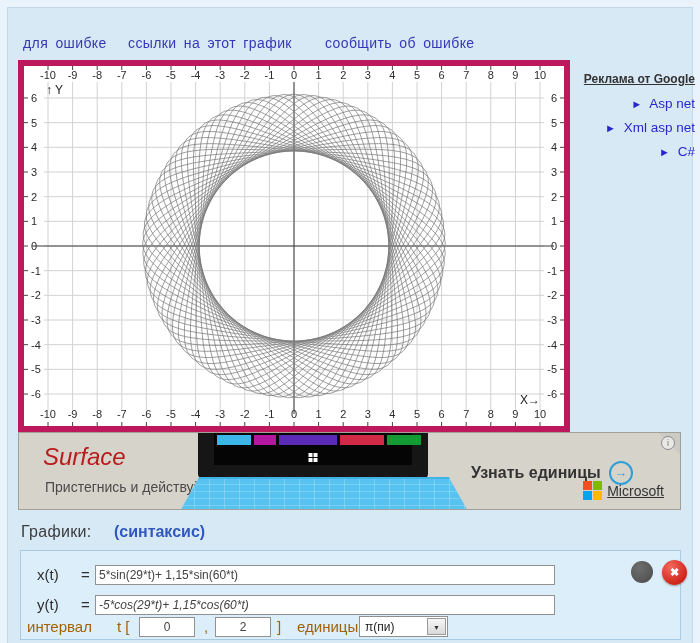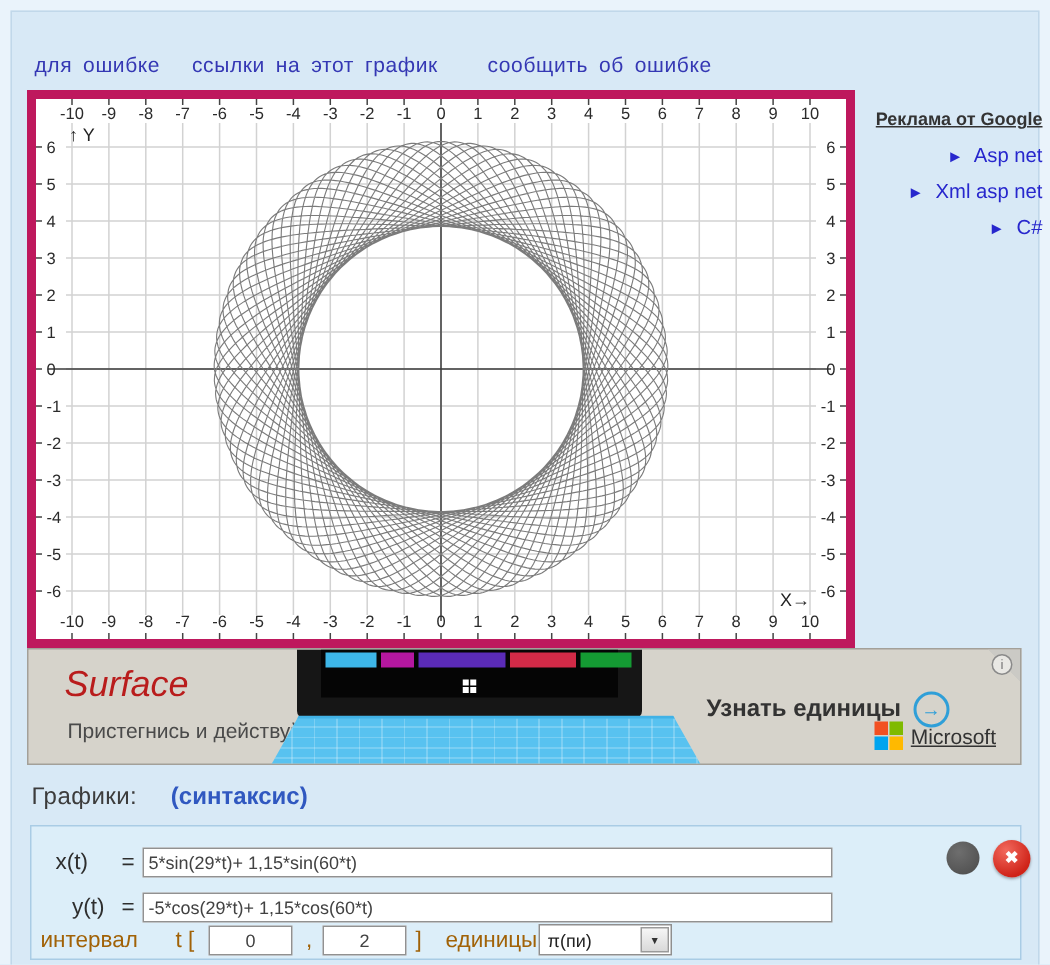--- a/index.html
+++ b/index.html
@@ -339,23 +339,23 @@
 <div class="graphs-row">
   <span class="graphs-title">Графики:</span>
   <a class="syntax-link">(синтаксис)</a>
 </div>
 
 <div class="form-box">
   <span class="flabel" style="left:16px;top:15px;">x(t)</span>
   <span class="flabel" style="left:60px;top:15px;">=</span>
   <input class="eq-input" style="left: 58px; top: 14px; margin-left: 16px;" value="5*sin(29*t)+ 1,15*sin(60*t)">
 
-  <span class="flabel" style="left:16px;top:45px;margin-left:11px;">y(t)</span>
+  <span class="flabel" style="left:16px;top:45px;">y(t)</span>
   <span class="flabel" style="left:60px;top:45px;">=</span>
-  <input class="eq-input" style="left: 74px; top: 44px;" value="-5*cos(29*t)+ 1,15*cos(60*t)">
+  <input class="eq-input" style="left: 74px; top: 44px; font-style: italic;" value="-5*cos(29*t)+ 1,15*cos(60*t)">
 
   <div class="color-dot"></div>
   <div class="delete-btn">✖</div>
 
   <span class="ftext" style="left:6px;top:67px;">интервал</span>
   <span class="ftext" style="left:96px;top:67px;">t [</span>
   <input class="small-input" style="left: 118px; top: 66px;" value="0">
   <span class="ftext" style="left:183px;top:67px;">,</span>
   <input class="small-input" style="left: 194px; top: 66px;" value="2">
   <span class="ftext" style="left:256px;top:67px;">]</span>

